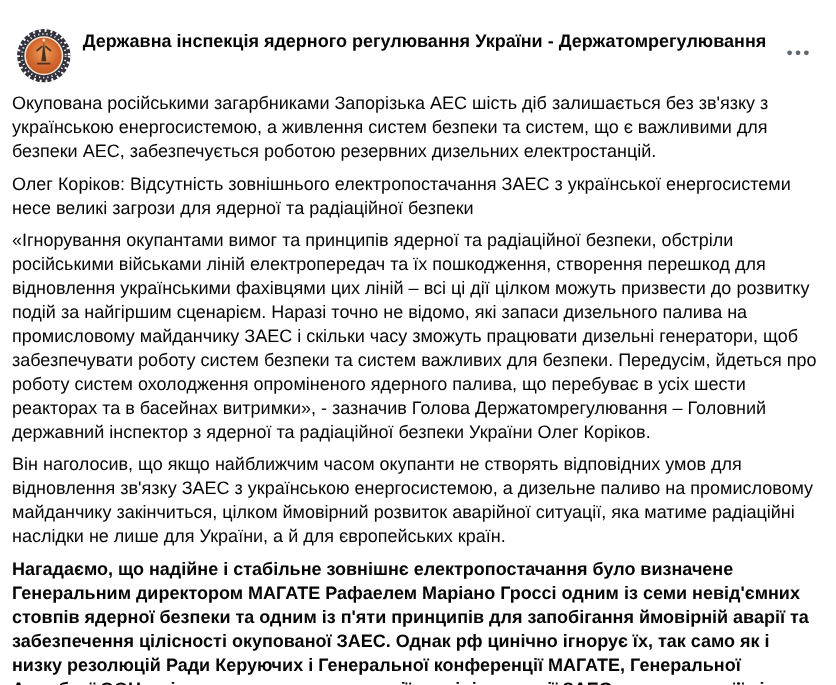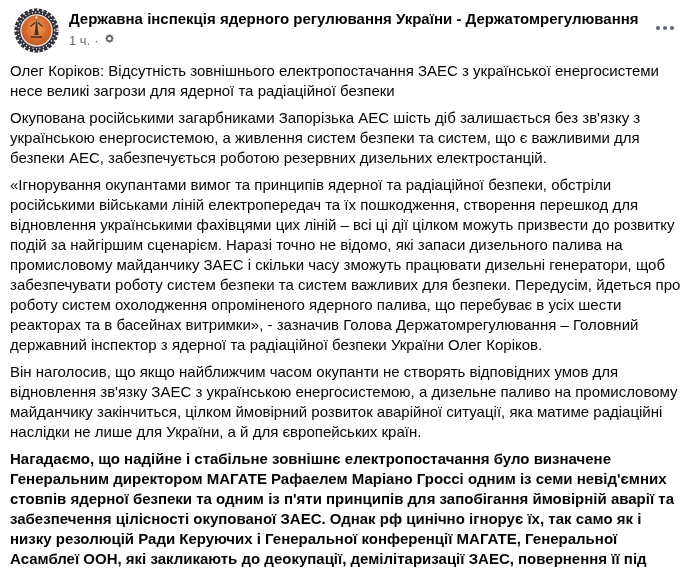--- a/index.html
+++ b/index.html
@@ -10,21 +10,21 @@
     background: #ffffff;
     font-family: "Liberation Sans", sans-serif;
     color: #050505;
   }
   .post { width: 697px; }
 
   
   .post-header {
     display: flex;
     align-items: flex-start;
-    padding: 8px 16px 4px 14px;
+    padding: 24px 16px 4px 14px;
   }
   .avatar-wrap {
     width: 45px;
     height: 45px;
     flex: 0 0 45px;
     border-radius: 50%;
     overflow: hidden;
     cursor: pointer;
   }
   .header-text {
@@ -110,44 +110,31 @@
         <circle cx="22.5" cy="22.5" r="15.6" fill="url(#og)" stroke="#f4e9d9" stroke-width="1.3"></circle>
         <path d="M22.5 10.5 L24.6 27 L20.4 27 Z" fill="#4a3120"></path>
         <path d="M16.5 18.5 L21.3 14.5 M28.5 18.5 L23.7 14.5" stroke="#4a3120" stroke-width="1.4" fill="none"></path>
         <path d="M17 29 H28" stroke="#4a3120" stroke-width="1.4"></path>
         <circle cx="22.5" cy="9.4" r="1.1" fill="#f4e9d9"></circle>
       </svg>
     </div>
 
     <div class="header-text">
       <a class="page-name" href="#">Державна інспекція ядерного регулювання України - Держатомрегулювання</a>
-      <div class="meta-row">
-        <a href="#" style="color:#65676b;text-decoration:none;">1 ч.</a>
-        <span class="sep">·</span>
-        <span class="gear">
-          <svg width="13" height="13" viewBox="0 0 12 12">
-            <g fill="#65676b">
-              <rect x="3.1" y="3.1" width="5.8" height="5.8"></rect>
-              <rect x="3.1" y="3.1" width="5.8" height="5.8" transform="rotate(45 6 6)"></rect>
-            </g>
-            <circle cx="6" cy="6" r="1.7" fill="#ffffff"></circle>
-          </svg>
-        </span>
-      </div>
     </div>
 
     <button class="more-btn" aria-label="More options">
       <span class="dot"></span>
       <span class="dot"></span>
       <span class="dot"></span>
     </button>
 
   </div>
 
   <div class="post-body">
+    <p>Окупована російськими загарбниками Запорізька АЕС шість діб залишається без зв'язку з українською енергосистемою, а живлення систем безпеки та систем, що є важливими для безпеки АЕС, забезпечується роботою резервних дизельних електростанцій.</p>
     <p>Олег Коріков: Відсутність зовнішнього електропостачання ЗАЕС з української енергосистеми несе великі загрози для ядерної та радіаційної безпеки</p>
-    <p>Окупована російськими загарбниками Запорізька АЕС шість діб залишається без зв'язку з українською енергосистемою, а живлення систем безпеки та систем, що є важливими для безпеки АЕС, забезпечується роботою резервних дизельних електростанцій.</p>
     <p>«Ігнорування окупантами вимог та принципів ядерної та радіаційної безпеки, обстріли російськими військами ліній електропередач та їх пошкодження, створення перешкод для відновлення українськими фахівцями цих ліній – всі ці дії цілком можуть призвести до розвитку подій за найгіршим сценарієм. Наразі точно не відомо, які запаси дизельного палива на промисловому майданчику ЗАЕС і скільки часу зможуть працювати дизельні генератори, щоб забезпечувати роботу систем безпеки та систем важливих для безпеки. Передусім, йдеться про роботу систем охолодження опроміненого ядерного палива, що перебуває в усіх шести реакторах та в басейнах витримки», - зазначив Голова Держатомрегулювання – Головний державний інспектор з ядерної та радіаційної безпеки України Олег Коріков.</p>
     <p>Він наголосив, що якщо найближчим часом окупанти не створять відповідних умов для відновлення зв'язку ЗАЕС з українською енергосистемою, а дизельне паливо на промисловому майданчику закінчиться, цілком ймовірний розвиток аварійної ситуації, яка матиме радіаційні наслідки не лише для України, а й для європейських країн.</p>
     <p>Нагадаємо, що надійне і стабільне зовнішнє електропостачання було визначене Генеральним директором МАГАТЕ Рафаелем Маріано Гроссі одним із семи невід'ємних стовпів ядерної безпеки та одним із п'яти принципів для запобігання ймовірній аварії та забезпечення цілісності окупованої ЗАЕС. Однак рф цинічно ігнорує їх, так само як і низку резолюцій Ради Керуючих і Генеральної конференції МАГАТЕ, Генеральної Асамблеї ООН, які закликають до деокупації, демілітаризації ЗАЕС, повернення її під контроль України.</p>
   </div>
 
 </div>
 
 </body></html>

